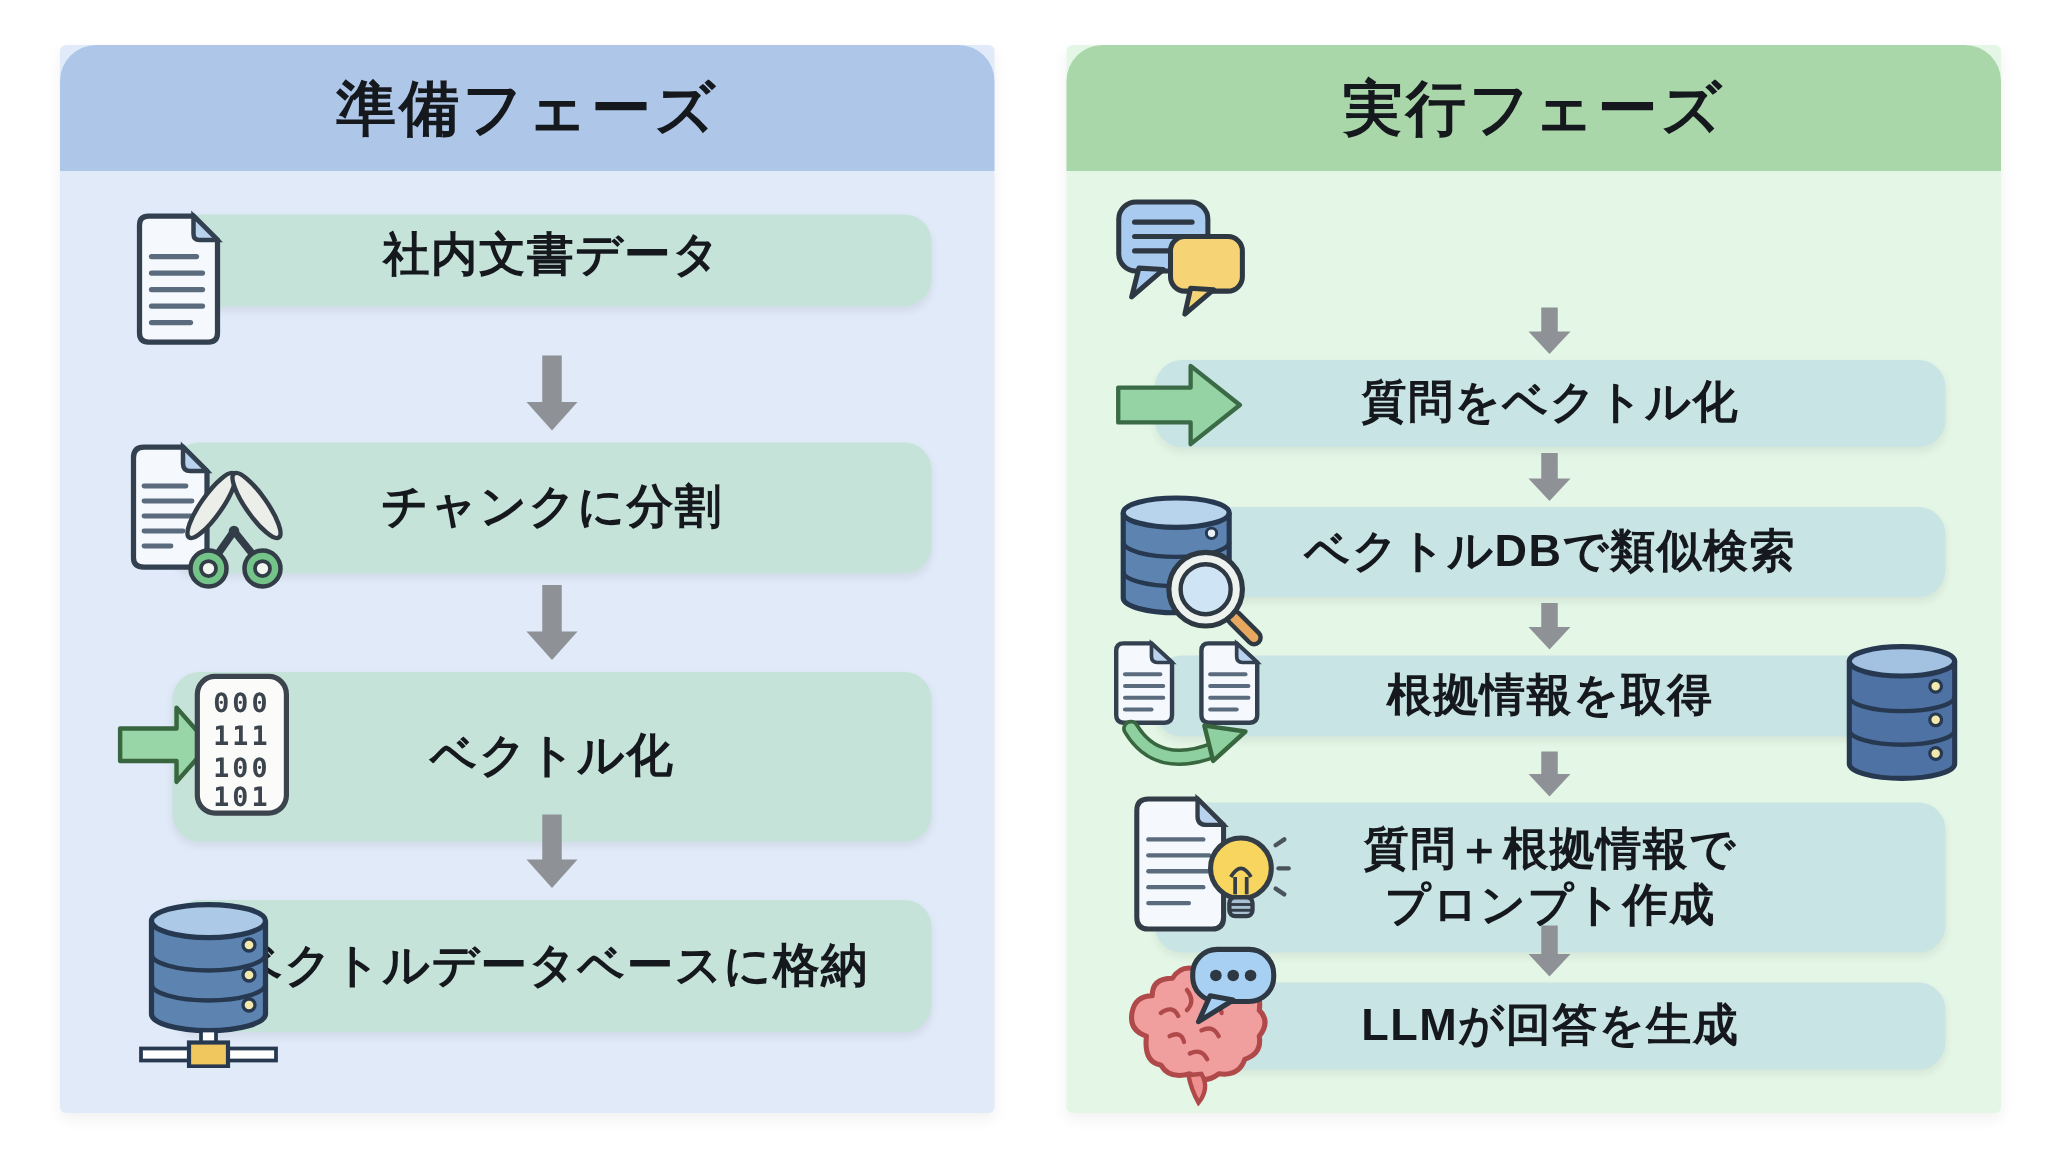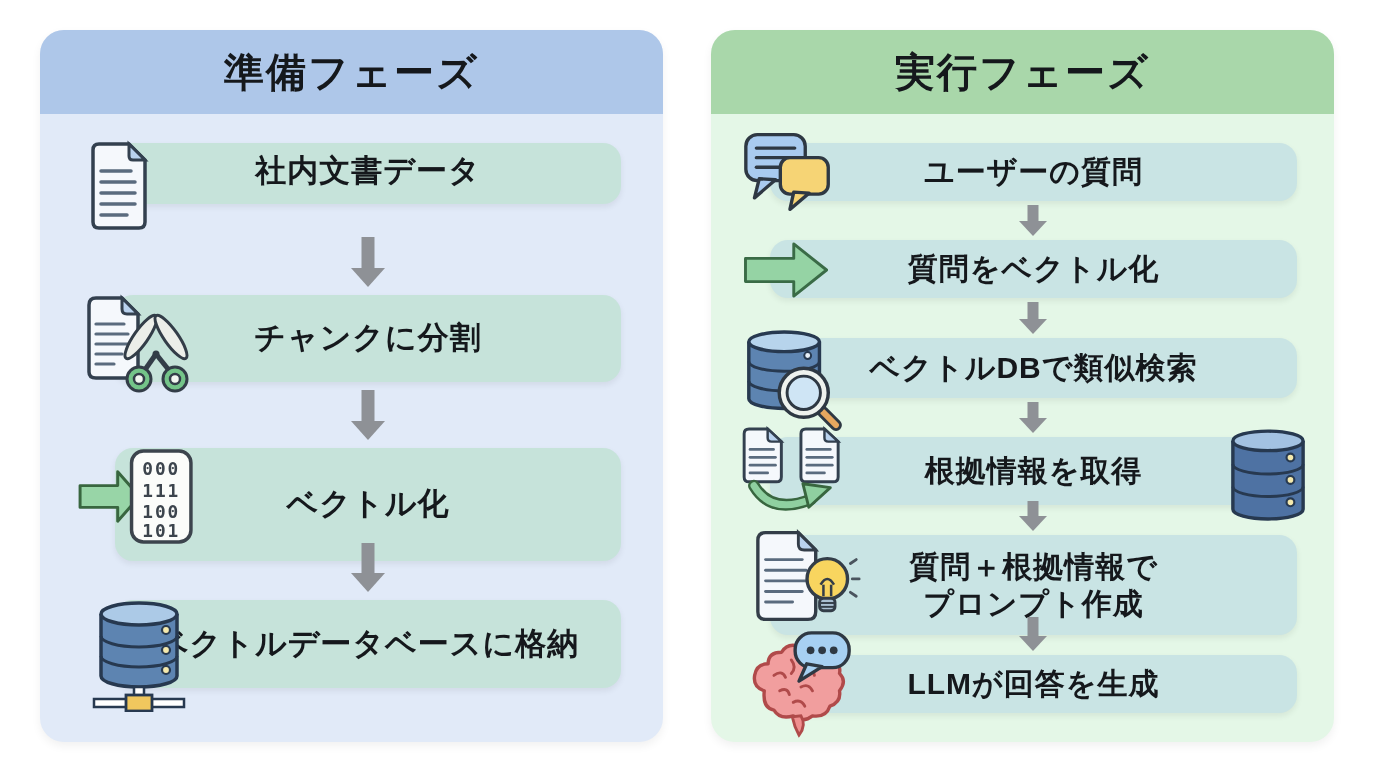--- a/index.html
+++ b/index.html
@@ -1,20 +1,20 @@
 <!DOCTYPE html>
 <html style="--arrow-color: #8e9196; --left-header: #aec7e9; --left-body: #e1eaf8; --left-box: #c6e3da; --right-header: #a9d7aa; --right-body: #e4f7e7; --right-box: #c9e4e4;"><head>
 <meta charset="utf-8">
 <style>
   html,body{margin:0;padding:0;}
   body{
     width:1376px;height:768px;background:#ffffff;position:relative;overflow:hidden;
     font-family:"Liberation Sans","DejaVu Sans",sans-serif;color:#15181c;
   }
-  .panel{position:absolute;top:30px;width:623px;height:712px;border-radius:24px;
+  .panel{position:absolute;top:30px;width:623px;height:712px;border-radius:4px;
     box-shadow:0 4px 10px rgba(0,0,0,.06);}
   .panel.left{left:40px;background:var(--left-body,#e1eaf8);}
   .panel.right{left:711px;background:var(--right-body,#e4f7e7);}
   .panel-header{position:absolute;left:0;top:0;width:100%;height:84px;border-radius:24px 24px 0 0;
     display:flex;align-items:center;justify-content:center;}
   .panel.left .panel-header{background:var(--left-header,#aec7e9);}
   .panel.right .panel-header{background:var(--right-header,#a9d7aa);justify-content:center;}
   .panel-title{font-size:40px;font-weight:700;letter-spacing:2px;}
   .step-box{position:absolute;border-radius:18px;display:flex;align-items:center;justify-content:center;
     box-shadow:0 3px 6px rgba(0,0,0,.07);}
@@ -120,23 +120,20 @@
       <rect x="38" y="97" width="26" height="16" fill="#f0c75e" stroke="#273950" stroke-width="2.8"></rect>
     </svg>
   </div>
 </div>
 
 <div class="panel right">
   <div class="panel-header">
     <div class="panel-title">実行フェーズ</div>
   </div>
 
-  <div class="step-box" style="top:113px;height:58px;">
-    <div class="step-label">ユーザーの質問</div>
-  </div>
   <div class="icon" style="left:31px;top:100px;width:92px;height:86px;">
     <svg viewBox="0 0 96 88">
       <g>
         <rect x="4" y="4" width="62" height="48" rx="12" fill="#a9cbf0" stroke="#2e3843" stroke-width="3.5"></rect>
         <polygon points="18,50 13,70 35,51" fill="#a9cbf0" stroke="#2e3843" stroke-width="3.5" stroke-linejoin="round"></polygon>
         <g stroke="#2e3843" stroke-width="3.5" stroke-linecap="round">
           <line x1="15" y1="18" x2="55" y2="18"></line>
             <line x1="15" y1="28" x2="55" y2="28"></line>
             <line x1="15" y1="38" x2="42" y2="38"></line>
         </g>
@@ -171,21 +168,21 @@
       <circle cx="70" cy="28" r="3.5" fill="#e8f0f8" stroke="#273950" stroke-width="2"></circle>
       <g transform="translate(66 66) rotate(-45)">
         <rect x="-4.5" y="23" width="9" height="28" rx="4.5" fill="#e7a75f" stroke="#2e3843" stroke-width="3"></rect>
       </g>
       <circle cx="66" cy="66" r="25" fill="#eef2ee" stroke="#2e3843" stroke-width="3.5"></circle>
       <circle cx="66" cy="66" r="17" fill="#cfe5f5" stroke="#2e3843" stroke-width="3"></circle>
     </svg>
   </div>
   <div class="v-arrow small" style="left:305px;top:372px;height:31px;"></div>
 
-  <div class="step-box" style="top:407px;height:68px;">
+  <div class="step-box" style="top:407px;height:54px;">
     <div class="step-label">根拠情報を取得</div>
   </div>
   <div class="icon" style="left:29px;top:395px;width:116px;height:94px;">
     <svg viewBox="0 0 118 96">
       <g>
         <path d="M4 9 Q4 4 9 4 L28 4 L42 17 L42 53 Q42 58 37 58 L9 58 Q4 58 4 53 Z" fill="#f5f8fc" stroke="#33404f" stroke-width="3"></path>
         <path d="M28 4 L28 13 Q28 17 32 17 L42 17 Z" fill="#b9d2ee" stroke="#33404f" stroke-width="2.5"></path>
         <g stroke="#5a6b7e" stroke-width="2.8" stroke-linecap="round">
           <line x1="10" y1="25" x2="34" y2="25"></line>
             <line x1="10" y1="33" x2="36" y2="33"></line>

